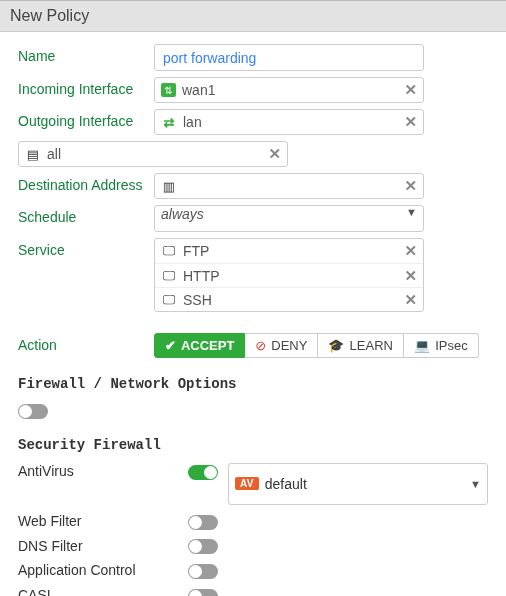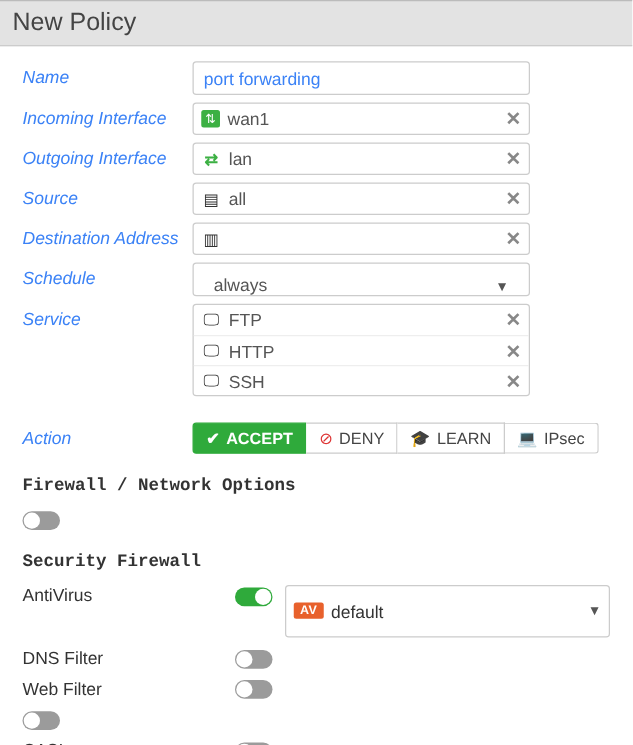--- a/index.html
+++ b/index.html
@@ -9,63 +9,63 @@
     font-size: 14px;
     color: #333;
     background: #fff;
     width: 506px;
   }
   .header-bar {
     background: #e3e3e3;
     border-top: 1px solid #bbb;
     border-bottom: 1px solid #ccc;
     padding: 6px 10px;
-    font-size: 20px;
+    font-size: 16px;
     color: #444;
   }
   .form {
     padding: 12px 18px 20px 18px;
   }
   .row {
     display: flex;
     align-items: flex-start;
     margin-bottom: 6px;
   }
   .label {
     width: 136px;
     flex: 0 0 136px;
     padding-top: 4px;
-    color: #3b82f6;
-    font-style: italic;
+    color: #15803d;
   }
   .field {
     flex: 1;
     min-width: 0;
   }
   .field.narrow { max-width: 270px; }
   .text-input, .select-like, .multi-box {
     border: 1px solid #ccc;
     border-radius: 3px;
     background: #fff;
     width: 100%;
   }
   .text-input {
     padding: 4px 8px;
     height: 27px;
     font-size: 14px;
     color: #3b82f6;
   }
   .select-like {
     display: flex;
-    align-items: flex-end;
+    align-items: flex-start;
     height: 27px;
-    padding: 0 16px;
+    padding: 0 6px;
     color: #555;
     position: relative;
     cursor: pointer;
+    font-style: italic;
   }
   .select-caret {
     margin-left: auto;
     color: #555;
     font-size: 11px;
   }
   .multi-box { padding: 0; }
   .multi-item {
     display: flex;
     align-items: center;
@@ -214,21 +214,20 @@
         <div class="multi-item">
           <span class="icon shuffle">⇄</span>
           <span>lan</span>
           <span class="rm">✕</span>
         </div>
       </div>
     </div>
   </div>
 
   <div class="row">
-    <div class="label">Source</div>
     <div class="field narrow">
       <div class="multi-box">
         <div class="multi-item">
           <span class="icon dark">▤</span>
           <span>all</span>
           <span class="rm">✕</span>
         </div>
       </div>
     </div>
   </div>
@@ -318,32 +317,33 @@
     <div class="sselect">
       <div class="tagged-select">
         <span class="tag-badge tag-av">AV</span>
         <span>default</span>
         <span class="caret">▼</span>
       </div>
     </div>
   </div>
 
   <div class="sec-row">
+    <div class="slabel">Web Filter</div>
+    <div class="stoggle"><span class="toggle off"><span class="knob"></span></span></div>
+    <div class="sselect"></div>
+  </div>
+
+  <div class="sec-row">
     <div class="slabel">DNS Filter</div>
     <div class="stoggle"><span class="toggle off"><span class="knob"></span></span></div>
     <div class="sselect"></div>
   </div>
 
   <div class="sec-row">
-    <div class="slabel">Web Filter</div>
-    <div class="stoggle"><span class="toggle off"><span class="knob"></span></span></div>
-    <div class="sselect"></div>
-  </div>
-
-  <div class="sec-row">
+    <div class="slabel">Application Control</div>
     <div class="stoggle"><span class="toggle off"><span class="knob"></span></span></div>
     <div class="sselect"></div>
   </div>
 
   <div class="sec-row">
     <div class="slabel">CASI</div>
     <div class="stoggle"><span class="toggle off"><span class="knob"></span></span></div>
     <div class="sselect"></div>
   </div>
 

